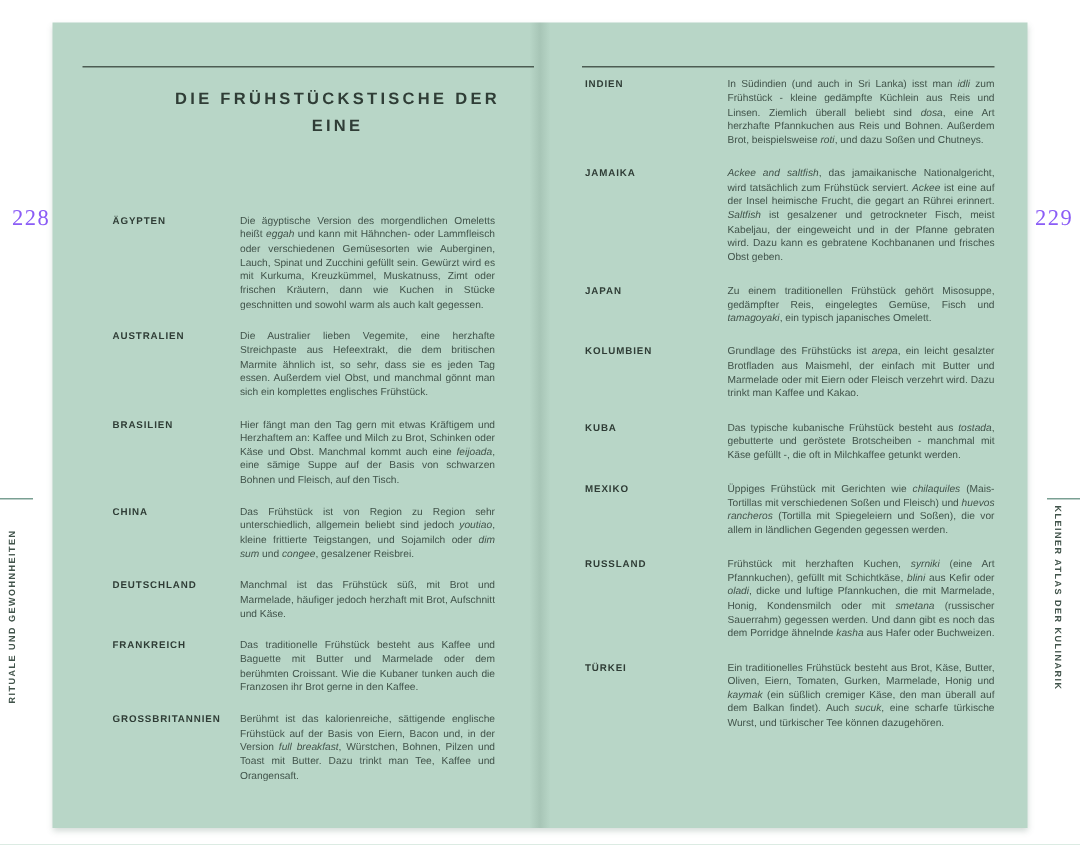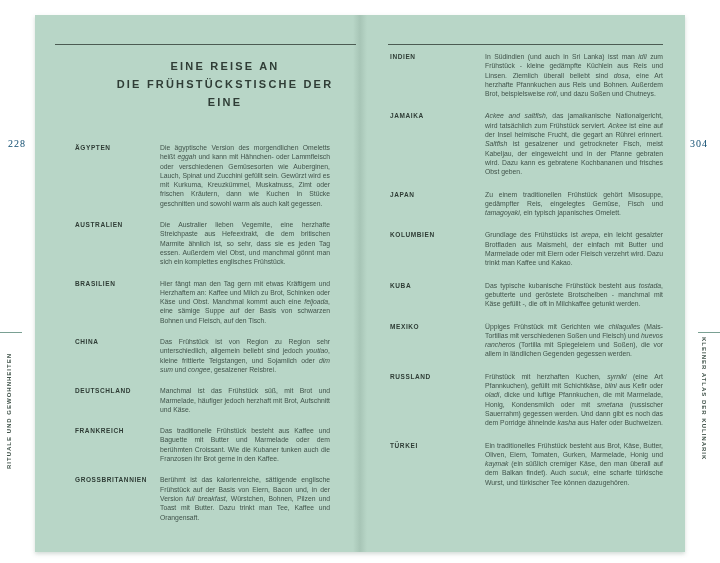--- a/index.html
+++ b/index.html
@@ -39,21 +39,21 @@
   .entries.left .entry .country{width:85px;}
   .entries.right .entry .country{width:95px;}
   .entry .text{
     flex:1;font-size:6.8px;line-height:9.3px;color:#41534a;
     text-align:justify;
   }
   .entry .text i{font-style:italic;}
   .page-number{
     position:absolute;top:138px;
     font-family:"Liberation Serif", serif;
-    font-size:10px;letter-spacing:1px;color:#0c4a6e;
+    font-size:15px;letter-spacing:1px;color:#8b5cf6;
   }
   .page-number.left{left:8px;}
   .page-number.right{left:690px;}
   .margin-label{
     position:absolute;font-size:6px;font-weight:bold;letter-spacing:1px;
     color:#41534a;white-space:nowrap;
   }
   .margin-label.left{
     left:6px;top:353px;
     writing-mode:vertical-rl;transform:rotate(180deg);
@@ -63,35 +63,34 @@
     writing-mode:vertical-rl;
   }
   .chapter-dash{position:absolute;top:332px;height:1px;background:#7aa093;}
   .chapter-dash.left{left:0;width:22px;}
   .chapter-dash.right{left:698px;width:22px;}
 </style>
 </head>
 <body>
 
 <div class="page-number left">228</div>
-<div class="page-number right">304</div>
+<div class="page-number right">229</div>
 
 <div class="chapter-dash left"></div>
 <div class="chapter-dash right"></div>
 
 <div class="margin-label left">RITUALE UND GEWOHNHEITEN</div>
 <div class="margin-label right">KLEINER ATLAS DER KULINARIK</div>
 
 <div class="spread">
 
   <div class="top-rule left"></div>
   <div class="top-rule right"></div>
 
   <div class="page-title">
-    <div>EINE REISE AN</div>
     <div>DIE FRÜHSTÜCKSTISCHE DER EINE</div>
   </div>
 
   <div class="entries left">
     <div class="entry">
         <div class="country">ÄGYPTEN</div>
         <div class="text">Die ägyptische Version des morgendlichen Omeletts heißt <i>eggah</i> und kann mit Hähnchen- oder Lammfleisch oder verschiedenen Gemüsesorten wie Auberginen, Lauch, Spinat und Zucchini gefüllt sein. Gewürzt wird es mit Kurkuma, Kreuzkümmel, Muskatnuss, Zimt oder frischen Kräutern, dann wie Kuchen in Stücke geschnitten und sowohl warm als auch kalt gegessen.</div>
       </div>
       <div class="entry">
         <div class="country">AUSTRALIEN</div>

